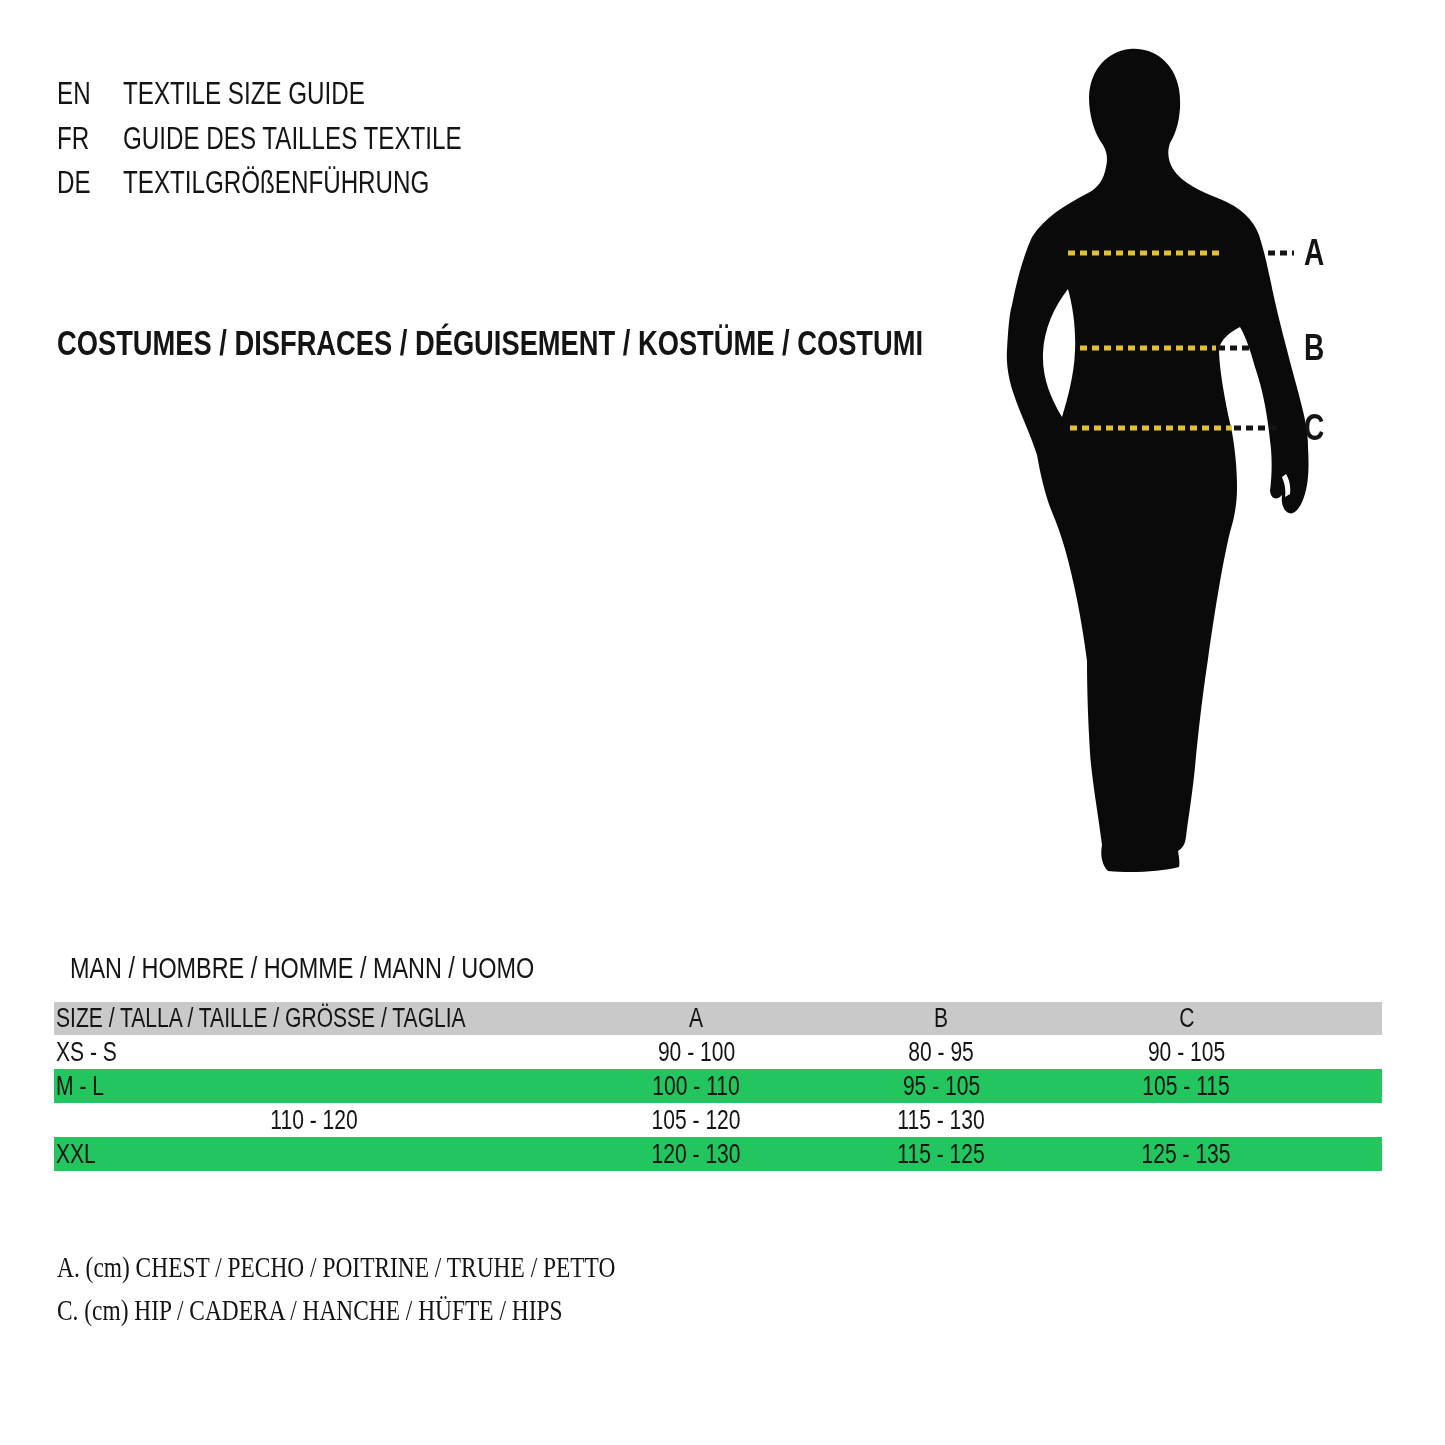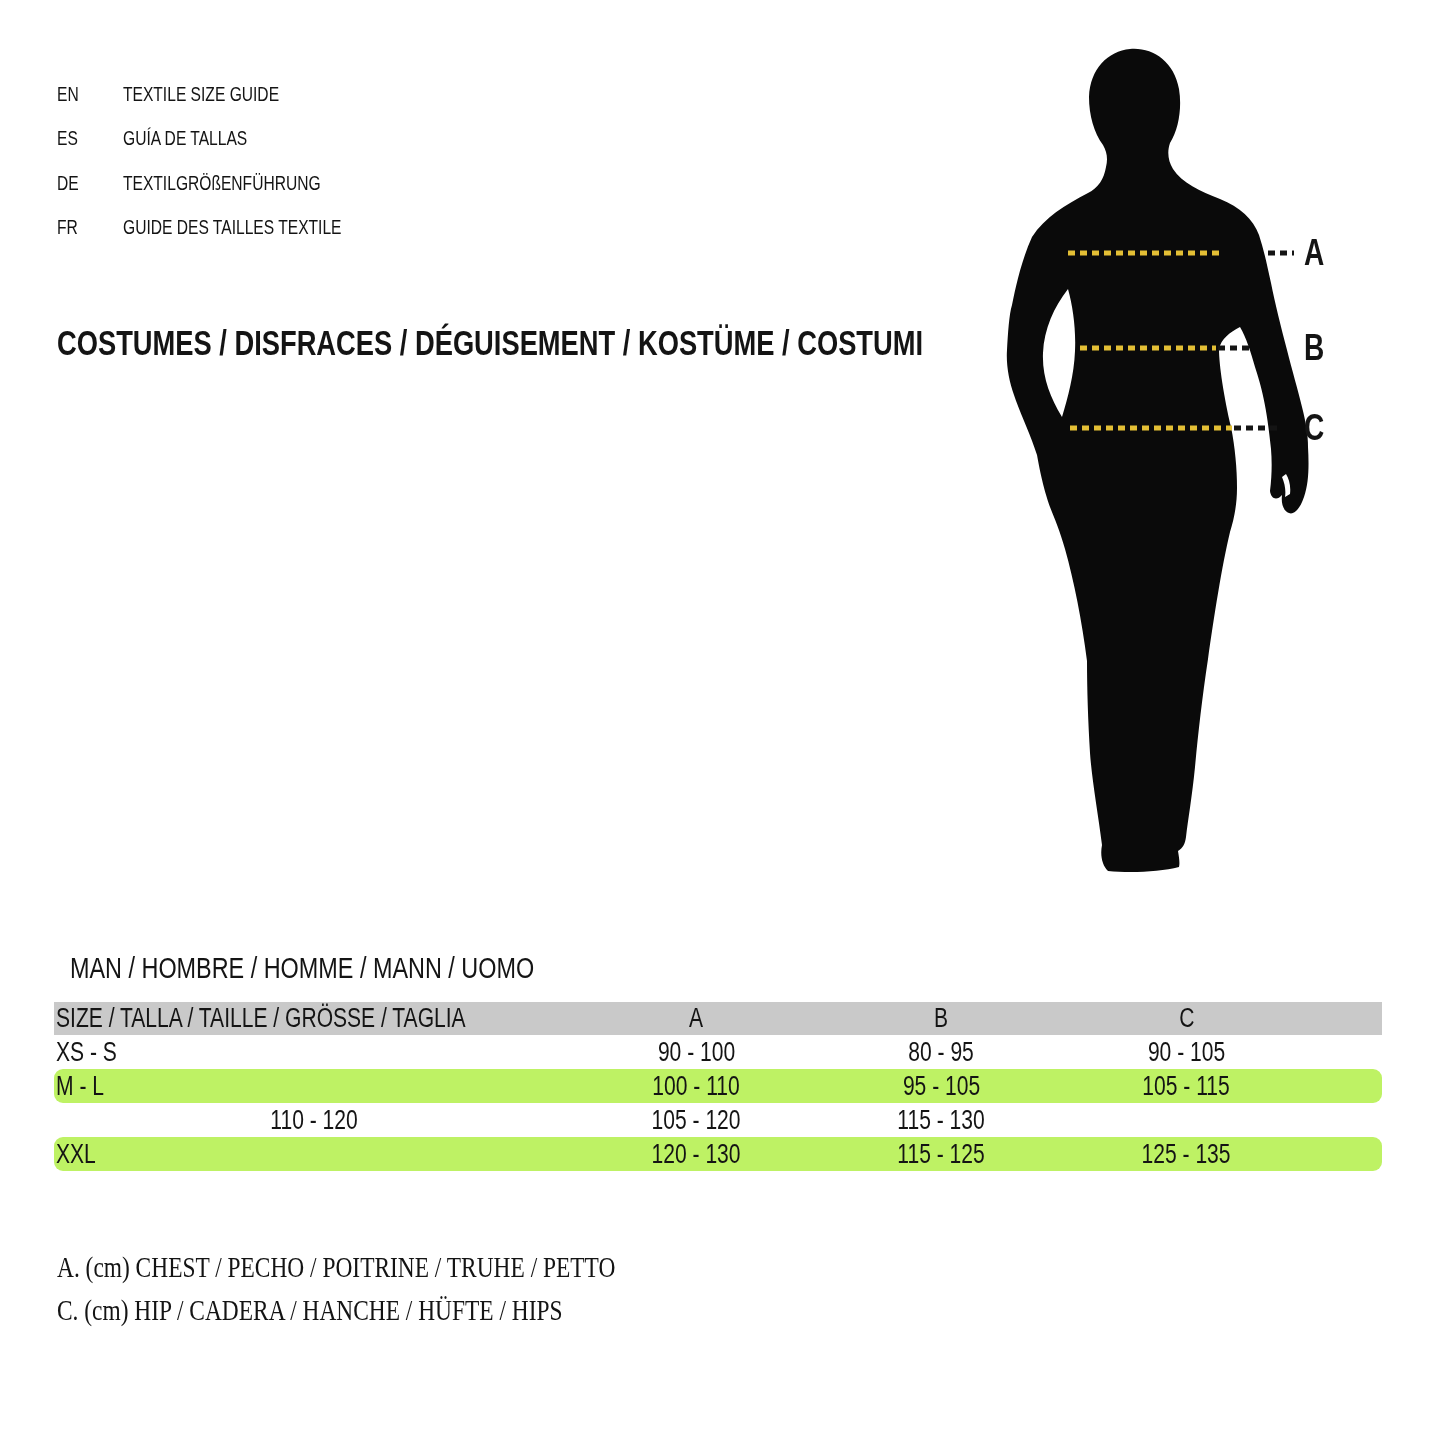--- a/index.html
+++ b/index.html
@@ -7,68 +7,64 @@
     position:relative; width:1445px; height:1445px; background:#ffffff;
     font-family:"Liberation Sans","DejaVu Sans",sans-serif; color:#141414;
     overflow:hidden;
   }
   
   .cond  { display:inline-block; transform:scaleX(0.78); transform-origin:0 50%; white-space:nowrap; }
   .condc { display:inline-block; transform:scaleX(0.78); transform-origin:50% 50%; white-space:nowrap; }
 
   
   .lang-list { position:absolute; left:57px; top:72px; }
-  .lang-row  { display:flex; height:44.5px; align-items:center; font-size:20px; }
+  .lang-row  { display:flex; height:44.5px; align-items:center; font-size:31px; }
   .lang-code { width:66px; flex:0 0 66px; }
 
   
   .category { position:absolute; left:57px; top:323px; font-size:35px; font-weight:700; line-height:40px; }
 
   
   .figure { position:absolute; left:990px; top:45px; width:345px; height:875px; }
   .figure svg { position:absolute; left:0; top:0; }
   .measure-label { position:absolute; left:314px; width:40px; font-size:36px; font-weight:700; line-height:36px; }
   .lbl-a { top:190px; } .lbl-b { top:285px; } .lbl-c { top:365px; }
 
   
   .section-label { position:absolute; left:70px; top:950px; font-size:30px; line-height:36px; }
 
   
   .size-table { position:absolute; left:54px; top:1002px; width:1328px; }
   .t-row { display:grid; grid-template-columns:520px 245px 245px 245px 73px; height:34px; line-height:34px; font-size:27px; }
   .t-row.hdr { height:33px; line-height:33px; background:#c9c9c9; }
-  .t-row.alt { background:#bef264;border-radius:9px; }
+  .t-row.alt { background:#22c55e; }
   .c-label { text-align:left; padding-left:2px; overflow:visible; }
   .c-val   { text-align:center; }
 
   
   .legend { position:absolute; left:57px; top:1245px; }
   .legend-item { height:43px; line-height:43px; font-size:30px;font-family:Liberation Serif, serif; }
 </style>
 </head>
 <body>
 
 <div class="page">
 
   <div class="lang-list">
     <div class="lang-row">
       <span class="lang-code"><span class="cond">EN</span></span>
       <span class="cond">TEXTILE SIZE GUIDE</span>
     </div>
     <div class="lang-row">
-      <span class="lang-code"><span class="cond">ES</span></span>
-      <span class="cond">GUÍA DE TALLAS</span>
+      <span class="lang-code"><span class="cond">FR</span></span>
+      <span class="cond">GUIDE DES TAILLES TEXTILE</span>
     </div>
     <div class="lang-row">
       <span class="lang-code"><span class="cond">DE</span></span>
       <span class="cond">TEXTILGRÖßENFÜHRUNG</span>
-    </div>
-    <div class="lang-row">
-      <span class="lang-code"><span class="cond">FR</span></span>
-      <span class="cond">GUIDE DES TAILLES TEXTILE</span>
     </div>
   </div>
 
   <div class="category">
     <span class="cond">COSTUMES / DISFRACES / DÉGUISEMENT / KOSTÜME / COSTUMI</span>
   </div>
 
   <div class="figure">
     <svg width="345" height="875" viewBox="0 0 345 875">
       <path fill="#0a0a0a" fill-rule="evenodd" d="

